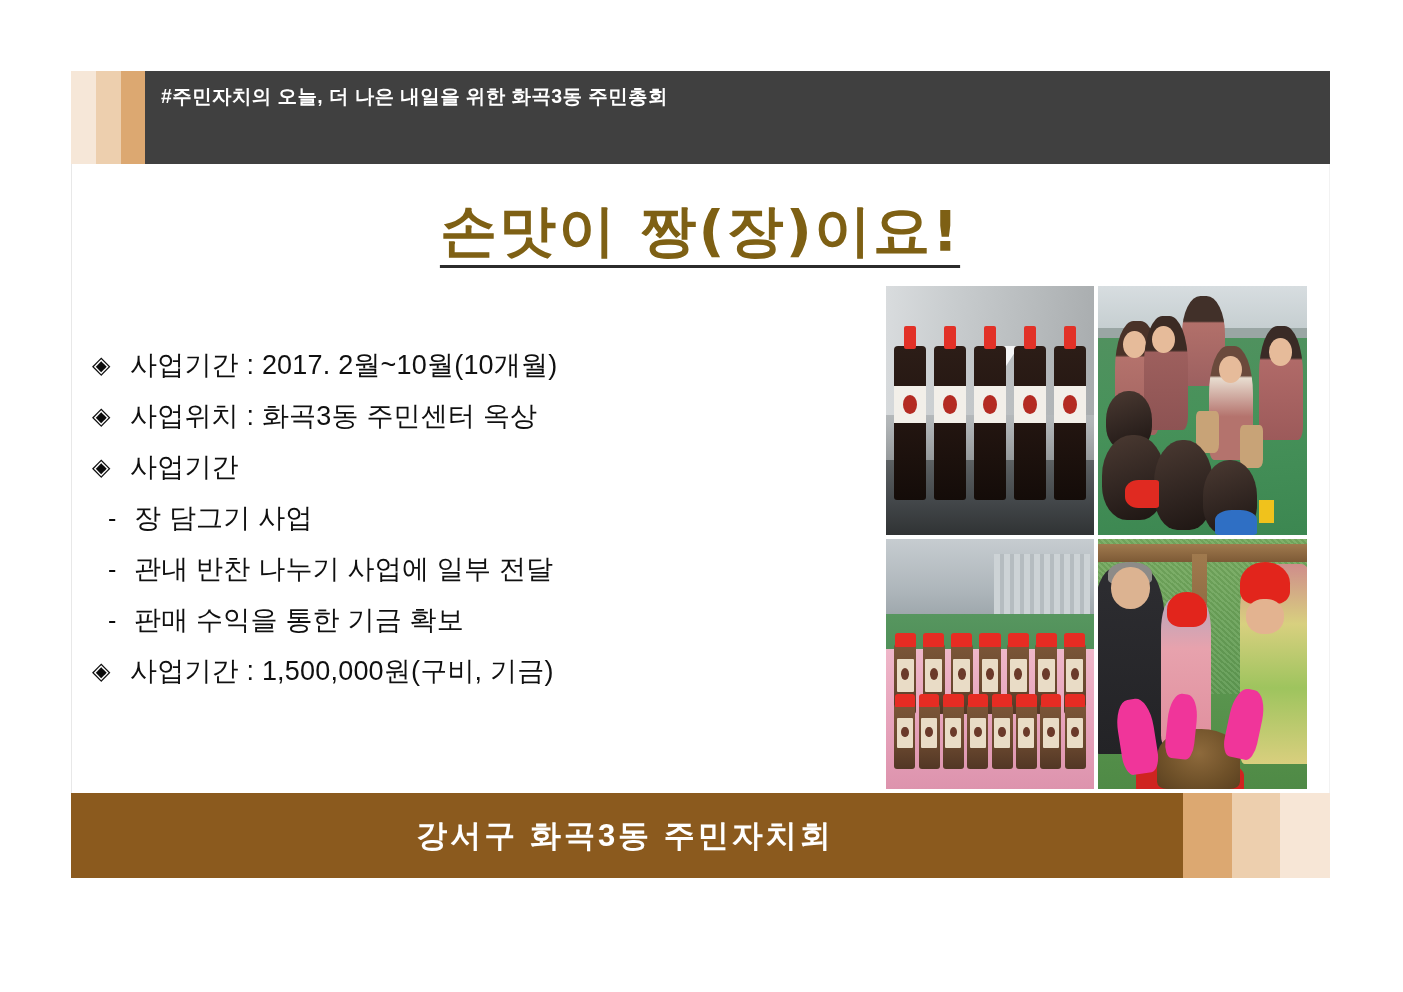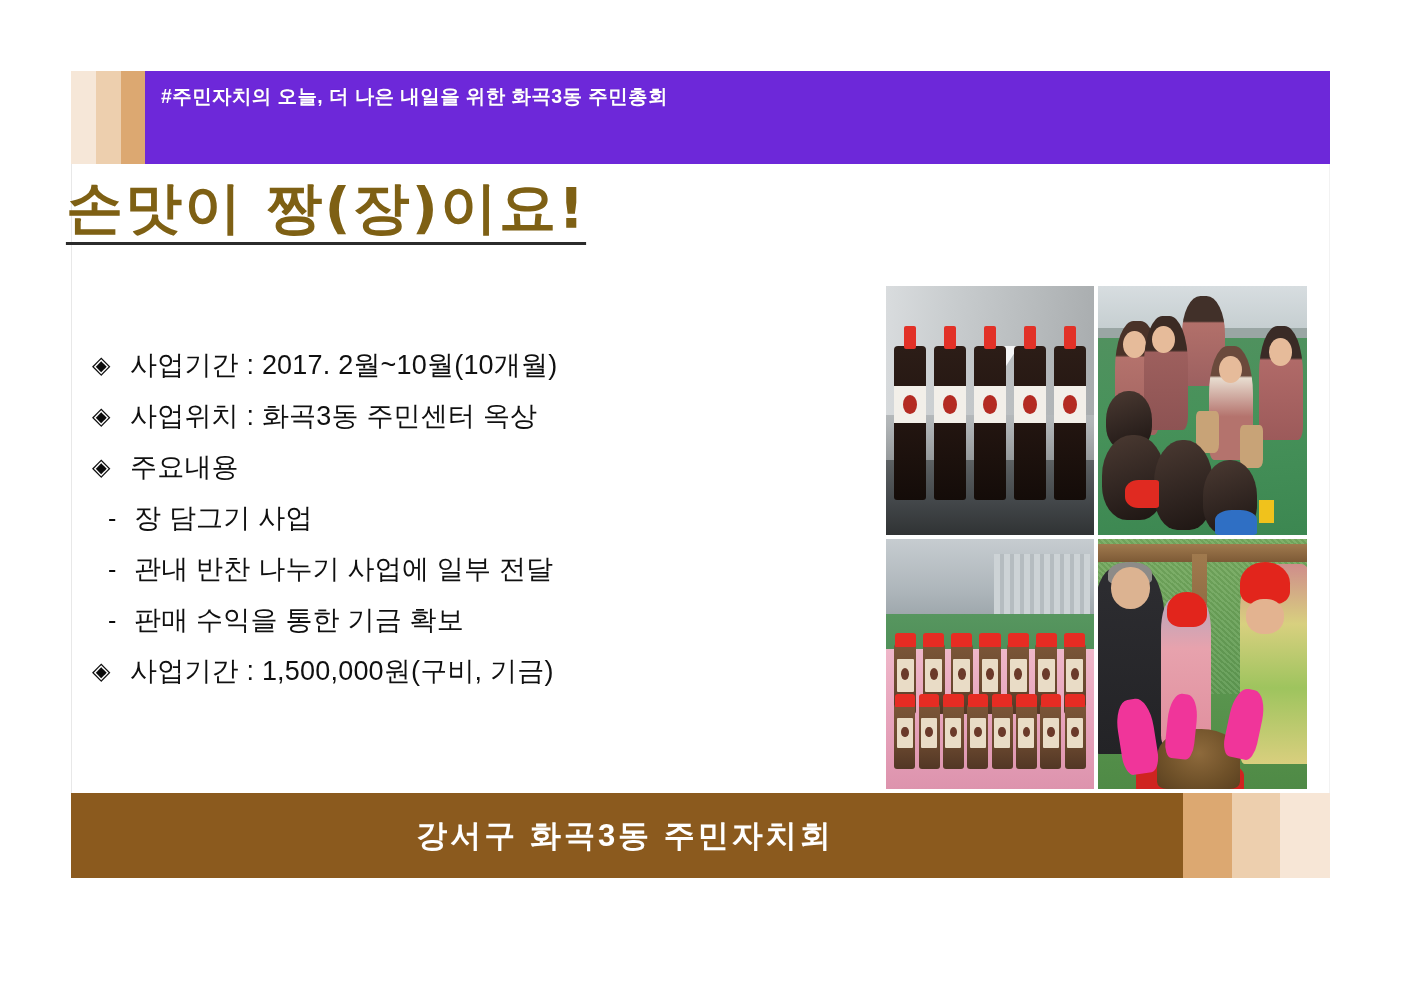--- a/index.html
+++ b/index.html
@@ -72,26 +72,26 @@
     letter-spacing: 2.2px;
     line-height: 1.3;
     margin-top: 2px;
     white-space: nowrap;
   }
 
   
   .headline-wrap {
     position: absolute;
     left: 71px;
-    top: 162px;
+    top: 185px;
     width: 1259px;
     height: 100px;
     display: flex;
     align-items: center;
-    justify-content: flex-start;
+    justify-content: center;
   }
   .headline {
     font-family: "DejaVu Sans", "Liberation Sans", sans-serif;
     font-size: 56px;
     font-weight: bold;
     color: #7E6014;
     letter-spacing: 2px;
     line-height: 1;
     padding-bottom: 6px;
     border-bottom: 3px solid #2b2b2b;
@@ -392,21 +392,21 @@
 <body>
 
 <div class="slide">
 
   <div class="card"></div>
 
   <div class="header-band">
     <div class="accent-bar b1" style="background:#F6E7D8;"></div>
     <div class="accent-bar b2" style="background:#EDCFAE;"></div>
     <div class="accent-bar b3" style="background:#DCA871;"></div>
-    <div class="header-main" style="background:#6d28d9;">
+    <div class="header-main" style="background:#404040;">
       <div class="kicker">#주민자치의 오늘, 더 나은 내일을 위한 화곡3동 주민총회</div>
     </div>
   </div>
 
   <div class="headline-wrap">
     <div class="headline">손맛이 짱(장)이요!</div>
   </div>
 
   <div class="bullets">
 
@@ -415,21 +415,21 @@
       <span class="b-text">사업기간 : 2017. 2월~10월(10개월)</span>
     </div>
 
     <div class="bullet-row">
       <span class="b-mark">◈</span>
       <span class="b-text">사업위치 : 화곡3동 주민센터 옥상</span>
     </div>
 
     <div class="bullet-row">
       <span class="b-mark">◈</span>
-      <span class="b-text">주요내용</span>
+      <span class="b-text">사업기간</span>
     </div>
 
     <div class="bullet-row lvl2">
       <span class="b-mark dash">-</span>
       <span class="b-text">장 담그기 사업</span>
     </div>
 
     <div class="bullet-row lvl2">
       <span class="b-mark dash">-</span>
       <span class="b-text">관내 반찬 나누기 사업에 일부 전달</span>

